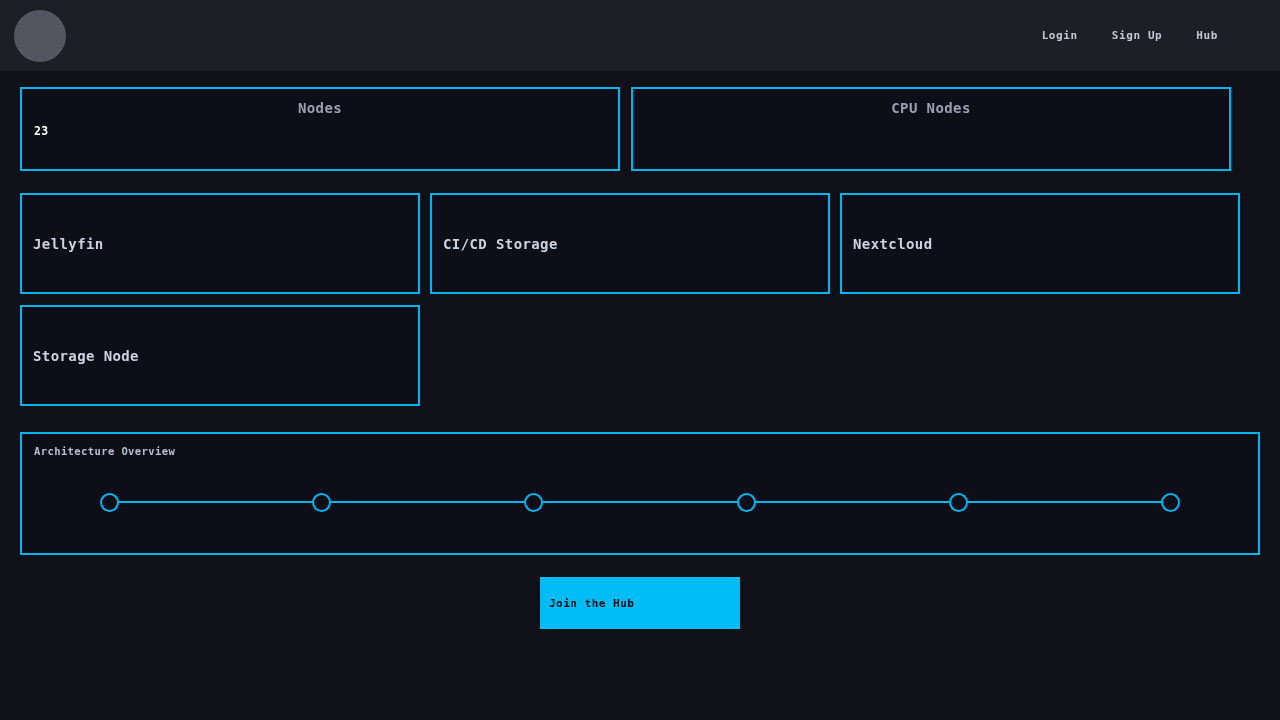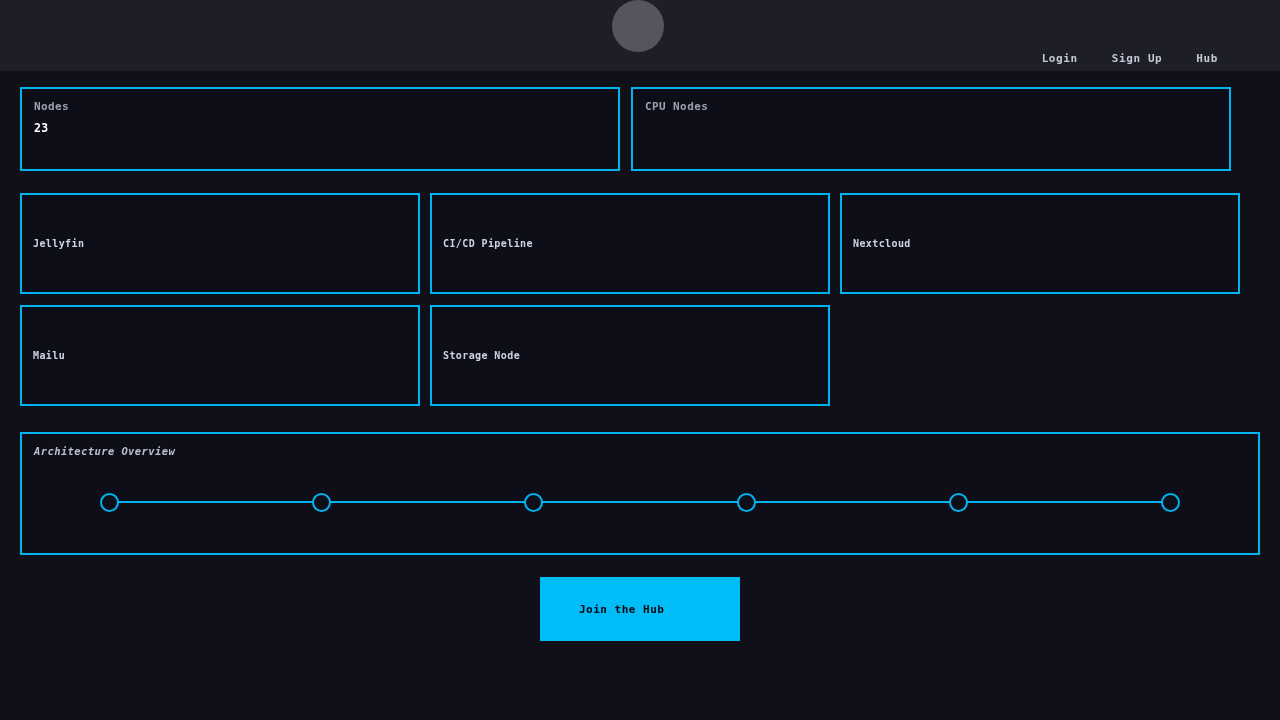--- a/index.html
+++ b/index.html
@@ -17,21 +17,20 @@
   }
 
   
   .header {
     height: 71px;
     background: #1e1e27;
     display: flex;
     align-items: center;
     padding: 0 18px 0 14px;
     position: relative;
-    flex-direction: column;
   }
 
   .avatar {
     width: 52px;
     height: 52px;
     border-radius: 50%;
     background: #55555f;
     flex: 0 0 auto;
   }
 
@@ -65,24 +64,25 @@
     padding: 16px 49px 0 20px;
   }
 
   .stat-card {
     flex: 1 1 0;
     height: 84px;
     padding: 11px 12px 0 12px;
   }
 
   .stat-label {
-    font-size: 11px;
+    font-size: 14px;
     font-weight: bold;
     color: #9aa0b0;
     letter-spacing: 0.4px;
+    text-align: center;
   }
 
   .stat-value {
     margin-top: 8px;
     font-size: 11.5px;
     font-weight: bold;
     color: #ffffff;
     letter-spacing: 0.4px;
   }
 
@@ -95,36 +95,35 @@
   }
 
   .service-card {
     height: 101px;
     display: flex;
     align-items: center;
     padding: 0 11px;
   }
 
   .service-name {
-    font-size: 10px;
+    font-size: 14px;
     font-weight: bold;
     color: #ced3e2;
     letter-spacing: 0.4px;
   }
 
   
   .arch-wrap {
     padding: 26px 20px 0 20px;
   }
 
   .arch-panel {
     height: 123px;
     padding: 11px 12px 0 12px;
     position: relative;
-    font-style: italic;
   }
 
   .arch-title {
     font-size: 10.5px;
     font-weight: bold;
     color: #b9bfd0;
     letter-spacing: 0.4px;
   }
 
   .timeline {
@@ -165,26 +164,26 @@
 
   
   .cta-row {
     display: flex;
     justify-content: center;
     padding-top: 22px;
   }
 
   .cta-button {
     width: 200px;
-    height: 64px;
+    height: 52px;
     background: #00bdf7;
     border: none;
     display: flex;
     align-items: center;
-    padding-left: 39px;
+    padding-left: 9px;
     cursor: pointer;
     font-family: inherit;
   }
 
   .cta-label {
     font-size: 11px;
     font-weight: bold;
     color: #0a0a12;
     letter-spacing: 0.5px;
   }
@@ -209,27 +208,24 @@
   <div class="card stat-card">
     <div class="stat-label">CPU Nodes</div>
   </div>
 </div>
 
 <div class="services-grid">
   <div class="card service-card">
     <span class="service-name">Jellyfin</span>
   </div>
   <div class="card service-card">
-    <span class="service-name">CI/CD Pipeline</span>
+    <span class="service-name">CI/CD Storage</span>
   </div>
   <div class="card service-card">
     <span class="service-name">Nextcloud</span>
-  </div>
-  <div class="card service-card">
-    <span class="service-name">Mailu</span>
   </div>
   <div class="card service-card">
     <span class="service-name">Storage Node</span>
   </div>
 </div>
 
 <div class="arch-wrap">
   <div class="card arch-panel">
     <div class="arch-title">Architecture Overview</div>
     <div class="timeline">

